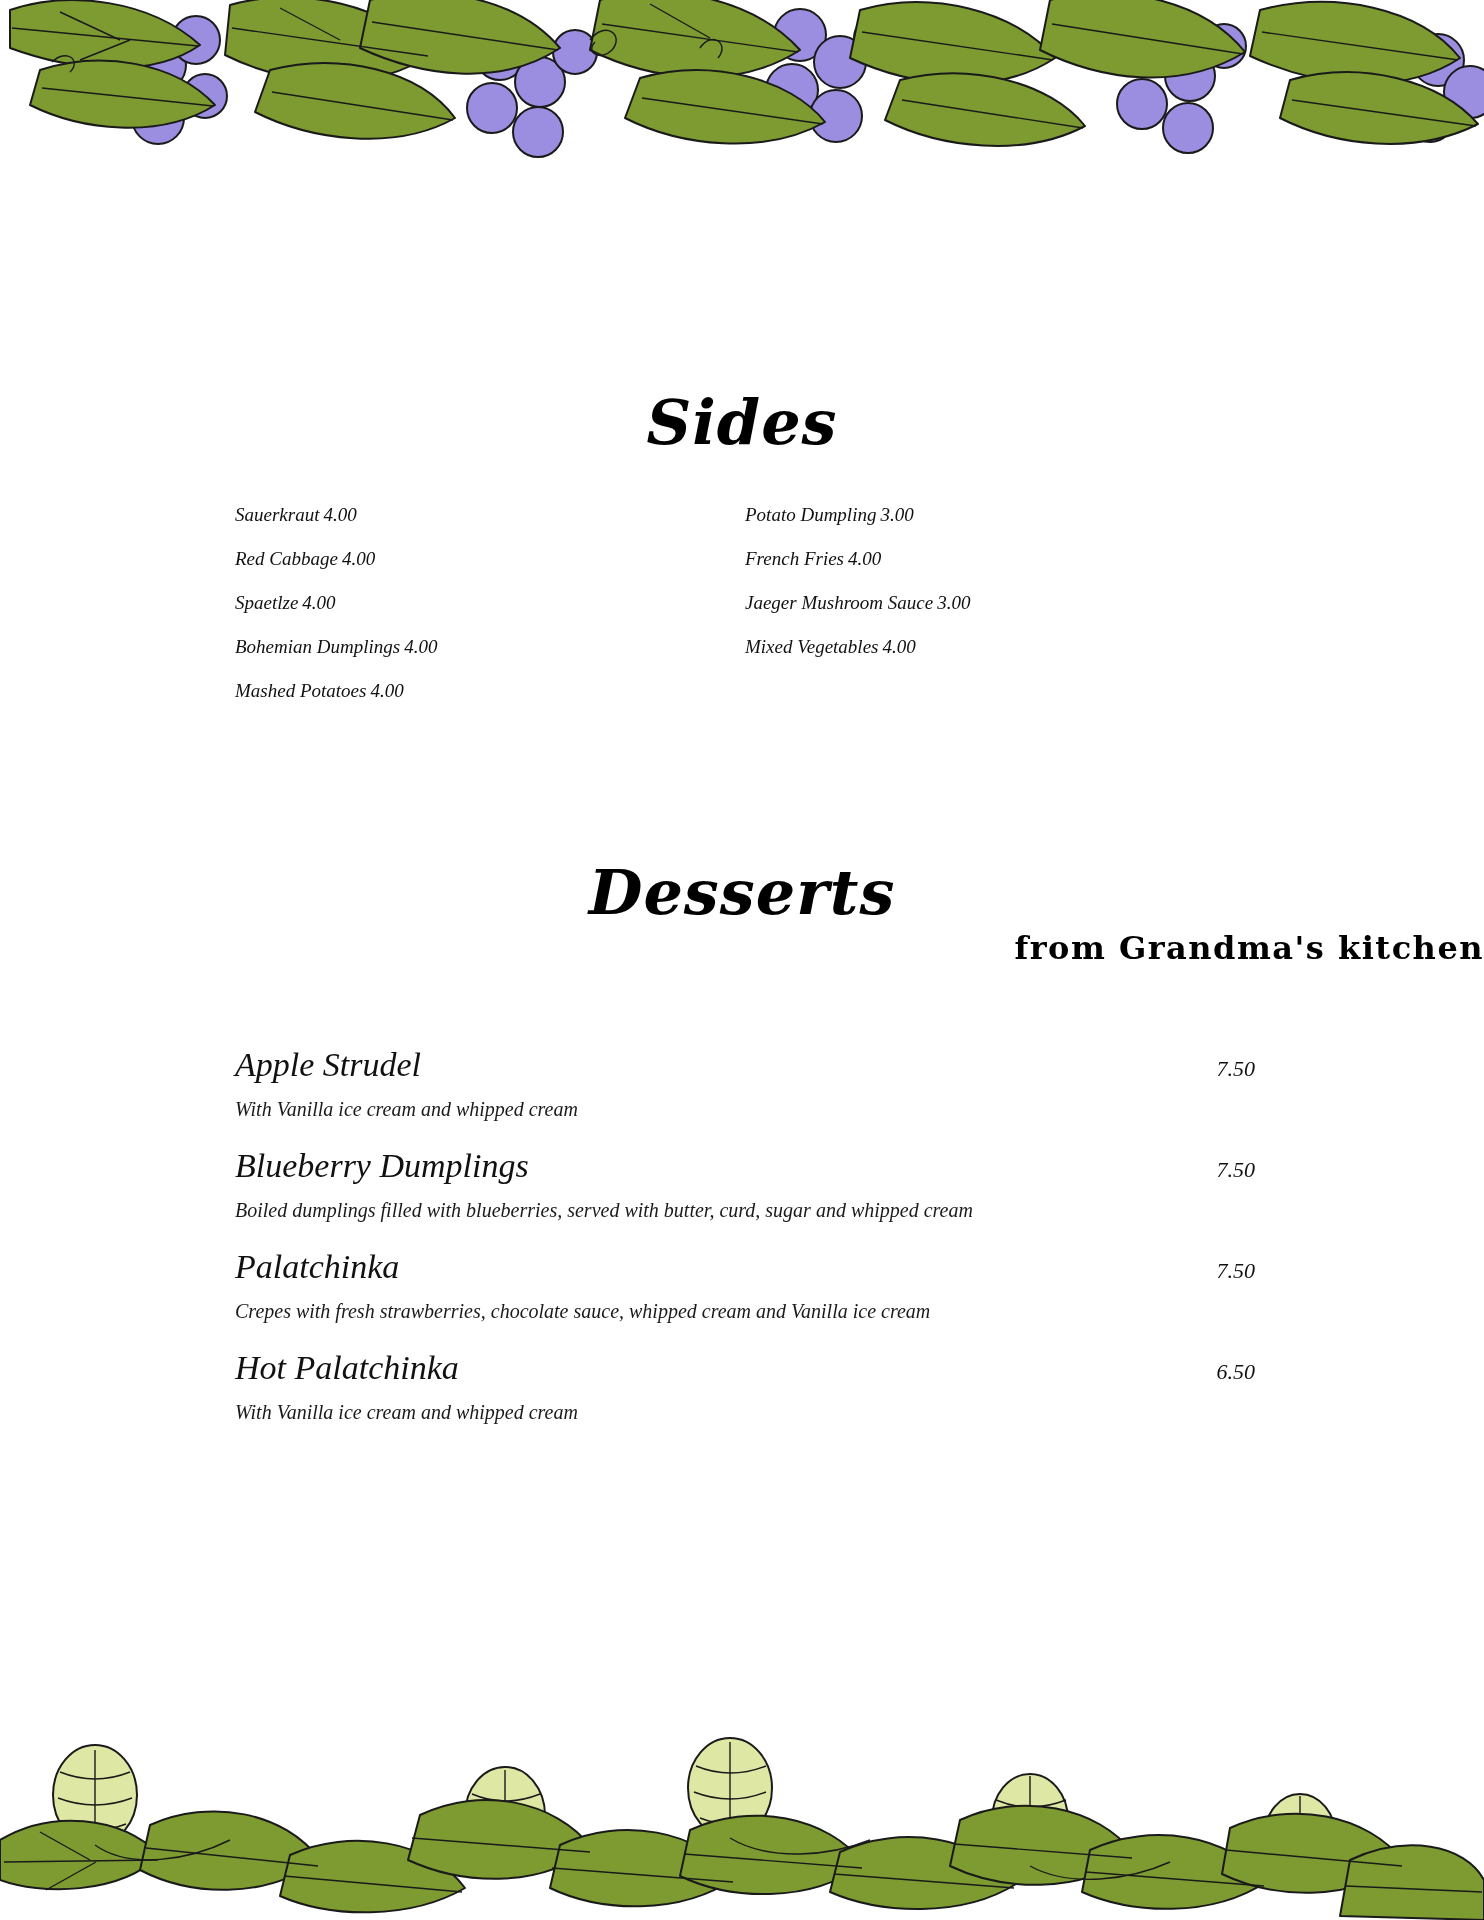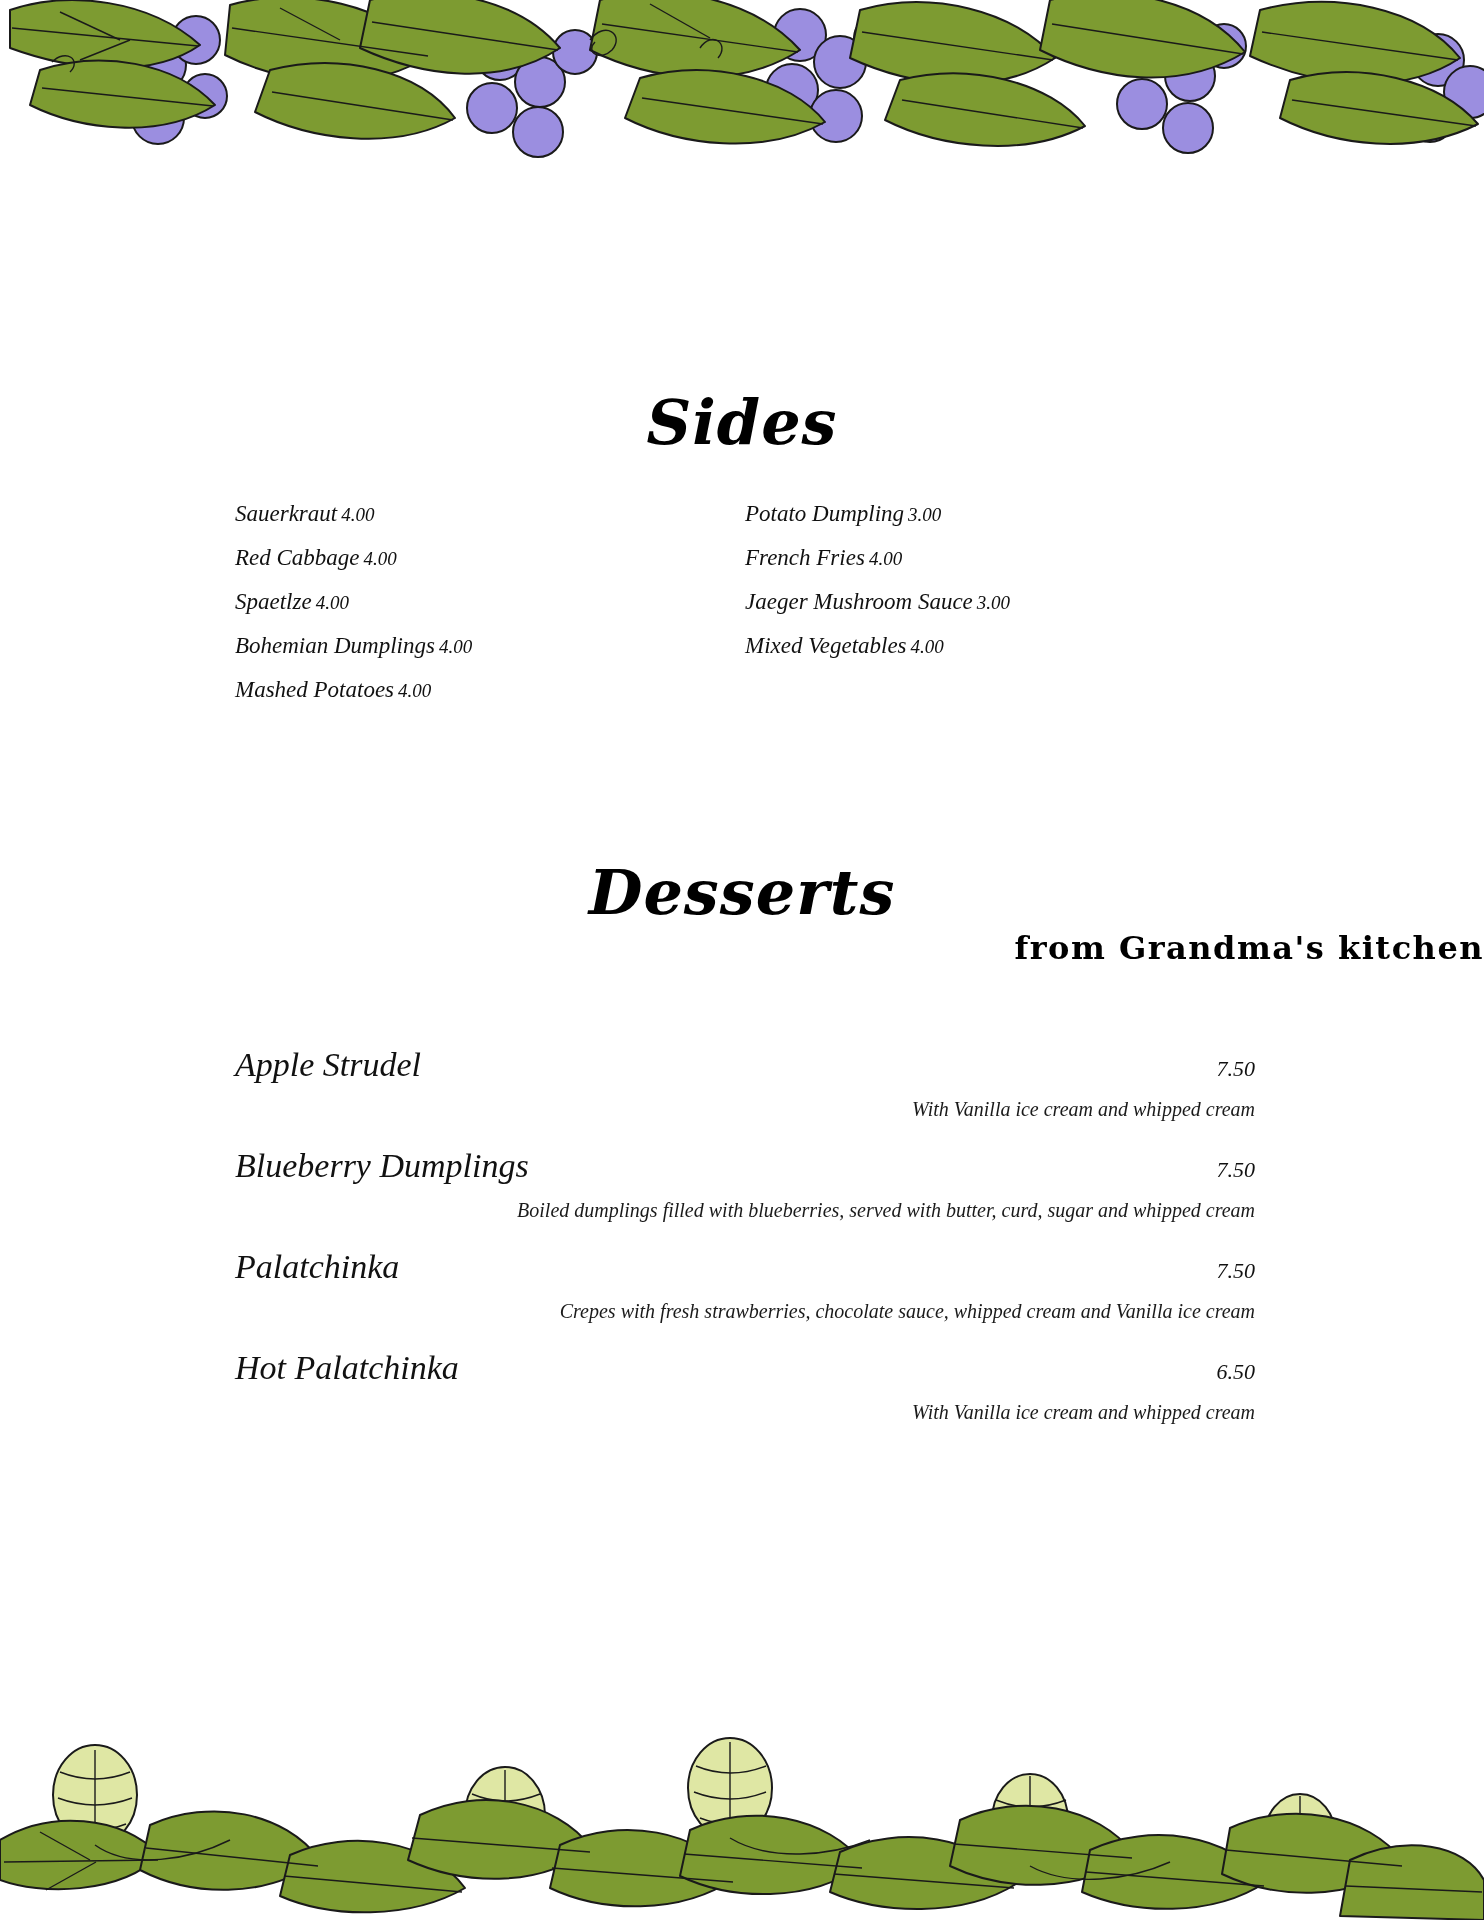--- a/index.html
+++ b/index.html
@@ -82,21 +82,21 @@
     width: 510px;
   }
   .side-item {
     font-size: 25px;
     font-style: italic;
     line-height: 1.0;
     margin-bottom: 19px;
     white-space: nowrap;
   }
   .side-name {
-    font-size: 23px;
+    font-size: 19px;
     font-style: italic;
   }
   .side-price {
     font-size: 19px;
     font-style: italic;
     margin-left: 4px;
   }
 
   
   .dessert-list {
@@ -117,21 +117,20 @@
   }
   .dessert-price {
     font-size: 22px;
     font-style: italic;
   }
   .dessert-desc {
     font-size: 20px;
     font-style: italic;
     margin-top: 14px;
     color: #1a1a1a;
-    text-align: right;
   }
 </style>
 </head>
 <body>
 
 <div class="page">
 
   <div class="border-art border-top">
     <svg width="1484" height="180" viewBox="0 0 1484 180" xmlns="http://www.w3.org/2000/svg">
       <g stroke="#1a1a1a" stroke-width="2" stroke-linejoin="round">

